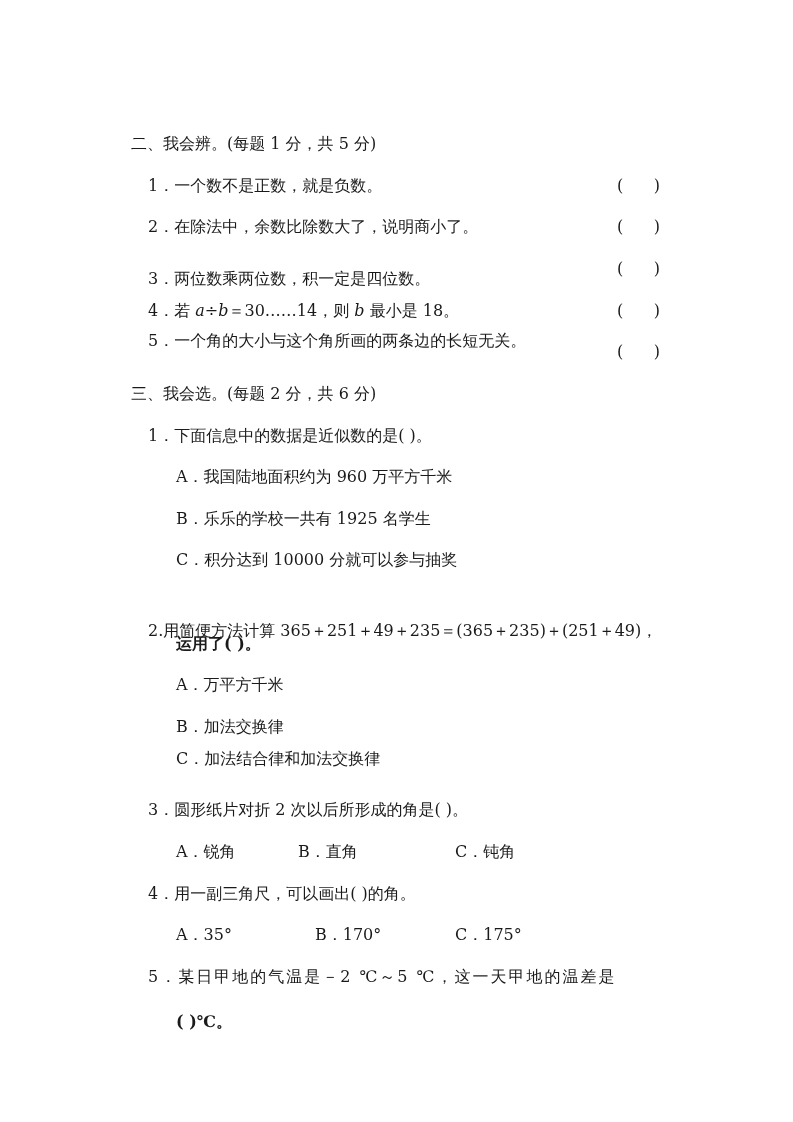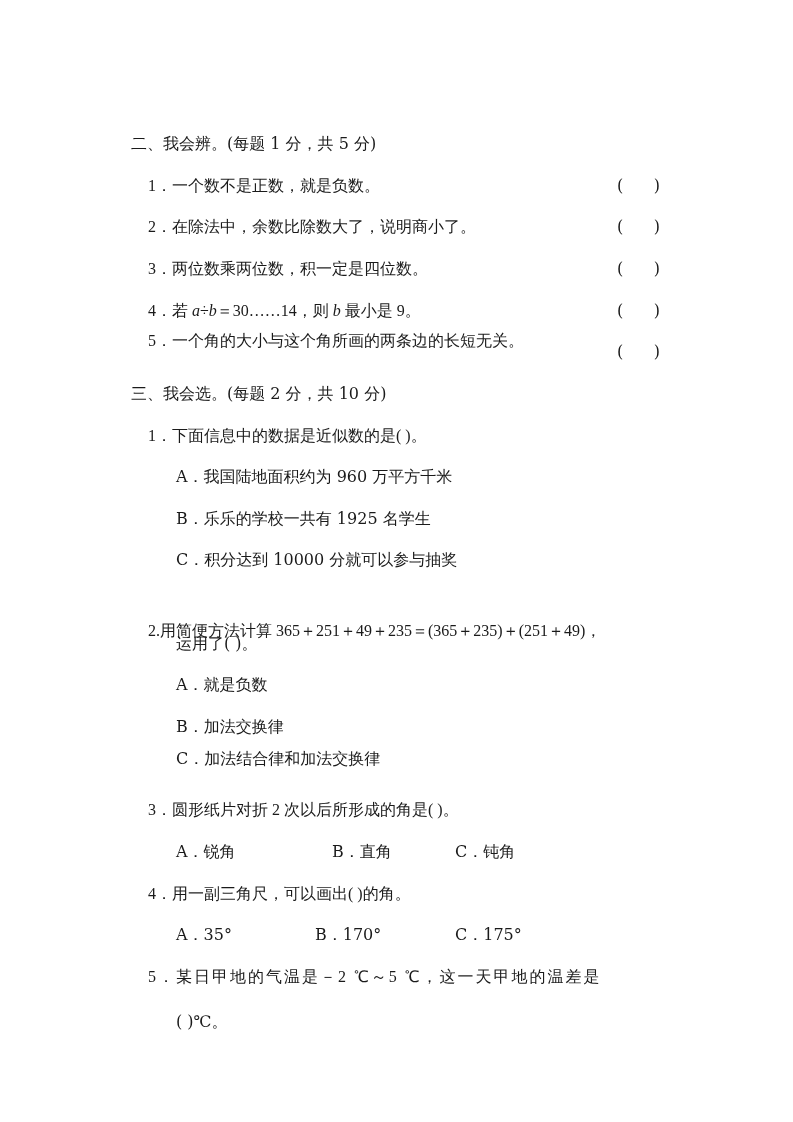--- a/index.html
+++ b/index.html
@@ -1,77 +1,77 @@
 <!DOCTYPE html>
 <html><head>
 <meta charset="utf-8">
 <style>
   html, body { margin:0; padding:0; background:#ffffff; }
   body { width:793px; height:1122px; position:relative; overflow:hidden;
          font-family:"DejaVu Serif","Liberation Serif",serif; color:#1a1a1a; font-size:16px; }
   .line { position:absolute; white-space:nowrap; line-height:20px;margin-top:27px; }
   .sec { left:131px; }
-  .q { left:148px;font-family:Liberation Serif, serif; }
+  .q { left:148px; }
   .opt { left:176px; }
-  .cont { left:176px; }
+  .cont { left:176px;font-weight:bold; }
   .bracket { position:absolute; left:617px; white-space:pre; }
   i.v { font-style:italic; }
 </style>
 </head>
 <body>
 
 <div class="line sec" style="top:107px">二、我会辨。(每题 1 分，共 5 分)</div>
 
 <div class="line q" style="top:149px">
   <span>1．</span><span>一个数不是正数，就是负数。</span>
 </div>
 <div class="line bracket" style="top:149px">(      )</div>
 
 <div class="line q" style="top:190px">
   <span>2．</span><span>在除法中，余数比除数大了，说明商小了。</span>
 </div>
 <div class="line bracket" style="top:190px">(      )</div>
 
-<div class="line q" style="top:232px">
+<div class="line q" style="top:242px">
   <span>3．</span><span>两位数乘两位数，积一定是四位数。</span>
 </div>
 <div class="line bracket" style="top:232px">(      )</div>
 
 <div class="line q" style="top:274px">
-  <span>4．</span><span>若 </span><i class="v">a</i><span>÷</span><i class="v">b</i><span>＝30……14，则 </span><i class="v">b</i><span> 最小是 9。</span>
+  <span>4．</span><span>若 </span><i class="v">a</i><span>÷</span><i class="v">b</i><span>＝30……14，则 </span><i class="v">b</i><span> 最小是 18。</span>
 </div>
 <div class="line bracket" style="top:274px">(      )</div>
 
 <div class="line q" style="top:304px">
   <span>5．</span><span>一个角的大小与这个角所画的两条边的长短无关。</span>
 </div>
 <div class="line bracket" style="top:315px">(      )</div>
 
-<div class="line sec" style="top:357px">三、我会选。(每题 2 分，共 10 分)</div>
+<div class="line sec" style="top:357px">三、我会选。(每题 2 分，共 6 分)</div>
 
 <div class="line q" style="top:399px">
   <span>1．</span><span>下面信息中的数据是近似数的是(       )。</span>
 </div>
 <div class="line opt" style="top:440px">A．我国陆地面积约为 960 万平方千米</div>
 <div class="line opt" style="top:482px">B．乐乐的学校一共有 1925 名学生</div>
 <div class="line opt" style="top:523px">C．积分达到 10000 分就可以参与抽奖</div>
 
 <div class="line q" style="top:594px">
   <span>2.</span><span>用简便方法计算 365＋251＋49＋235＝(365＋235)＋(251＋49)，</span>
 </div>
 <div class="line cont" style="top:607px">运用了(       )。</div>
-<div class="line opt" style="top:648px">A．就是负数</div>
+<div class="line opt" style="top:648px">A．万平方千米</div>
 <div class="line opt" style="top:690px">B．加法交换律</div>
 <div class="line opt" style="top:722px">C．加法结合律和加法交换律</div>
 
 <div class="line q" style="top:773px">
   <span>3．</span><span>圆形纸片对折 2 次以后所形成的角是(       )。</span>
 </div>
 <div class="line opt" style="top:815px">A．锐角</div>
-<div class="line" style="top:815px; left:332px">B．直角</div>
+<div class="line" style="top:815px; left:298px">B．直角</div>
 <div class="line" style="top:815px; left:455px">C．钝角</div>
 
 <div class="line q" style="top:857px">
   <span>4．</span><span>用一副三角尺，可以画出(       )的角。</span>
 </div>
 <div class="line opt" style="top:898px">A．35°</div>
 <div class="line" style="top:898px; left:315px">B．170°</div>
 <div class="line" style="top:898px; left:455px">C．175°</div>
 
 <div class="line q" style="top:940px; letter-spacing:2px">

